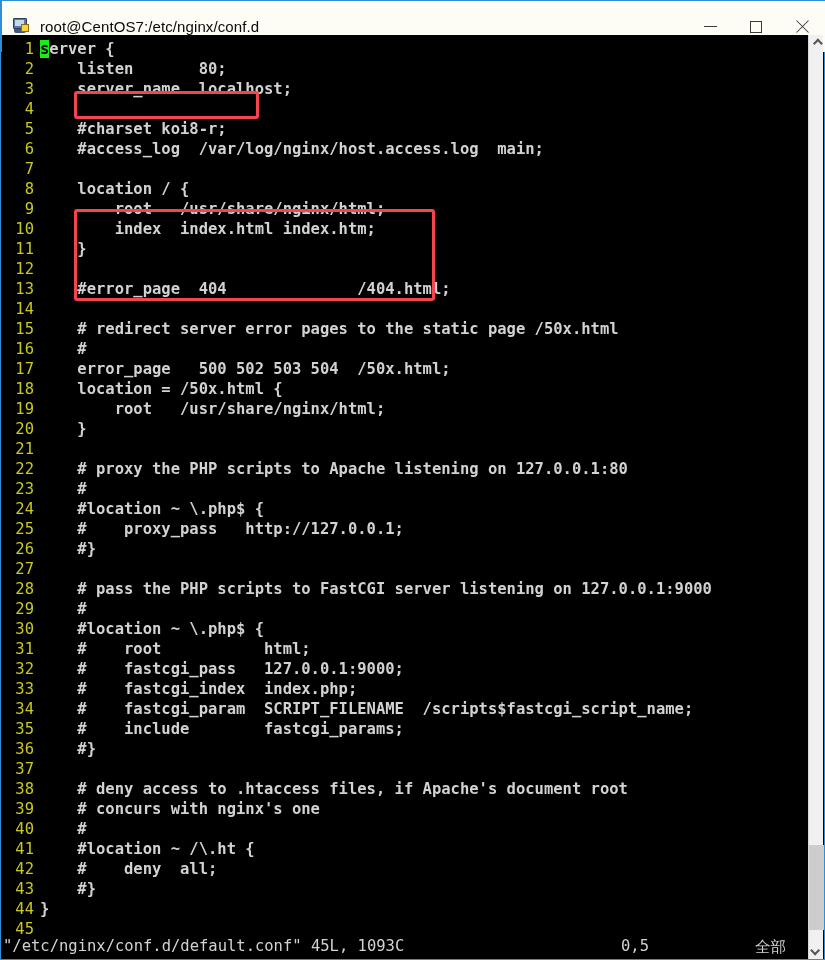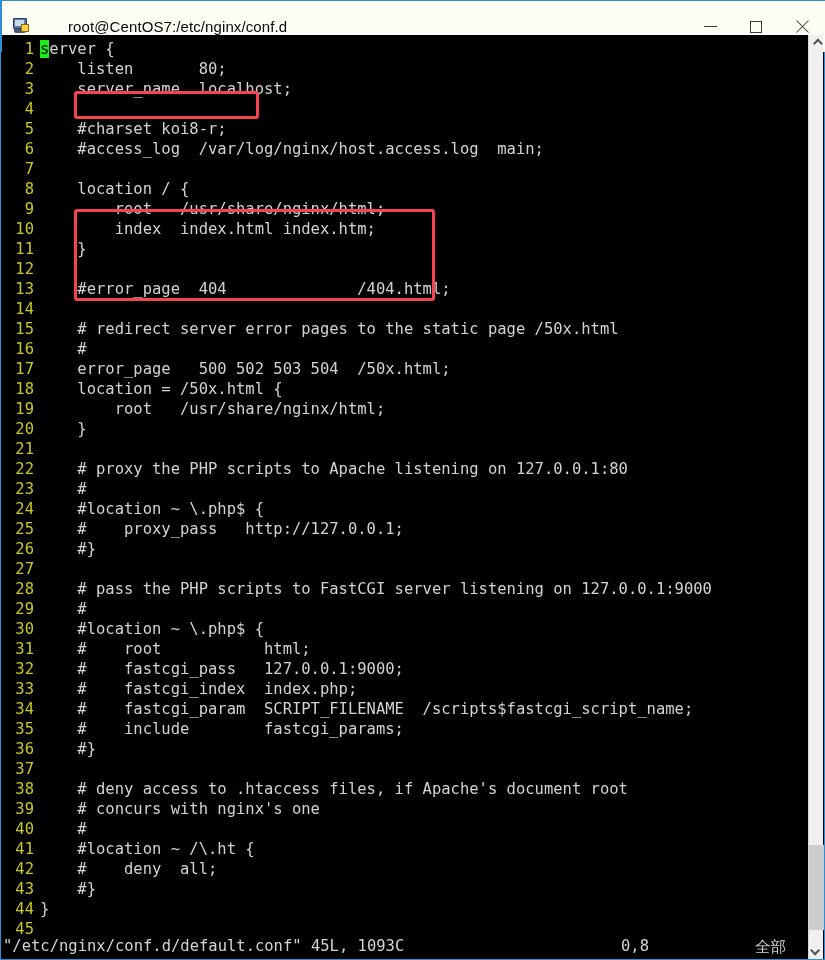--- a/index.html
+++ b/index.html
@@ -18,21 +18,21 @@
   }
 
   
   .titlebar {
     position:absolute; top:0; left:0;
     width:825px; height:52px;
     background:#fdfdf6;
     border-top:1px solid #2f8fd6;
     border-left:1px solid #2f8fd6;
     border-right:1px solid #2f8fd6;
-    display:flex; align-items:center;gap:28px;
+    display:flex; align-items:center;
   }
   .title-icon {
     width:22px; height:22px;
     margin-left:8px; margin-right:8px;
     position:relative; flex:none;
   }
   .ti-monitor {
     position:absolute; left:3px; top:2px;
     width:14px; height:11px;
     background:#5a7ba6;
@@ -107,20 +107,21 @@
     width:38px; flex:none;
     text-align:right;
     color:#c8c821;
     padding-right:6px;
     font-family:"DejaVu Sans Mono","Liberation Mono", monospace;
   }
   .ltext {
     color:#d2d2d2;
     font-family:"DejaVu Sans Mono","Liberation Mono", monospace;
     white-space:pre;
+    font-weight:bold;
   }
   .cursor {
     background:#16f016;
     color:#000000;
   }
 
   
   .statusbar {
     position:absolute;
     left:1px; bottom:1px;
@@ -200,21 +201,21 @@
   </div>
 
   <div class="term">
     <div class="code" id="code-area"><div class="row"><span class="lnum">1</span><span class="ltext"><span class="cursor">s</span>erver {</span></div><div class="row"><span class="lnum">2</span><span class="ltext">    listen       80;</span></div><div class="row"><span class="lnum">3</span><span class="ltext">    server_name  localhost;</span></div><div class="row"><span class="lnum">4</span><span class="ltext"></span></div><div class="row"><span class="lnum">5</span><span class="ltext">    #charset koi8-r;</span></div><div class="row"><span class="lnum">6</span><span class="ltext">    #access_log  /var/log/nginx/host.access.log  main;</span></div><div class="row"><span class="lnum">7</span><span class="ltext"></span></div><div class="row"><span class="lnum">8</span><span class="ltext">    location / {</span></div><div class="row"><span class="lnum">9</span><span class="ltext">        root   /usr/share/nginx/html;</span></div><div class="row"><span class="lnum">10</span><span class="ltext">        index  index.html index.htm;</span></div><div class="row"><span class="lnum">11</span><span class="ltext">    }</span></div><div class="row"><span class="lnum">12</span><span class="ltext"></span></div><div class="row"><span class="lnum">13</span><span class="ltext">    #error_page  404              /404.html;</span></div><div class="row"><span class="lnum">14</span><span class="ltext"></span></div><div class="row"><span class="lnum">15</span><span class="ltext">    # redirect server error pages to the static page /50x.html</span></div><div class="row"><span class="lnum">16</span><span class="ltext">    #</span></div><div class="row"><span class="lnum">17</span><span class="ltext">    error_page   500 502 503 504  /50x.html;</span></div><div class="row"><span class="lnum">18</span><span class="ltext">    location = /50x.html {</span></div><div class="row"><span class="lnum">19</span><span class="ltext">        root   /usr/share/nginx/html;</span></div><div class="row"><span class="lnum">20</span><span class="ltext">    }</span></div><div class="row"><span class="lnum">21</span><span class="ltext"></span></div><div class="row"><span class="lnum">22</span><span class="ltext">    # proxy the PHP scripts to Apache listening on 127.0.0.1:80</span></div><div class="row"><span class="lnum">23</span><span class="ltext">    #</span></div><div class="row"><span class="lnum">24</span><span class="ltext">    #location ~ \.php$ {</span></div><div class="row"><span class="lnum">25</span><span class="ltext">    #    proxy_pass   http://127.0.0.1;</span></div><div class="row"><span class="lnum">26</span><span class="ltext">    #}</span></div><div class="row"><span class="lnum">27</span><span class="ltext"></span></div><div class="row"><span class="lnum">28</span><span class="ltext">    # pass the PHP scripts to FastCGI server listening on 127.0.0.1:9000</span></div><div class="row"><span class="lnum">29</span><span class="ltext">    #</span></div><div class="row"><span class="lnum">30</span><span class="ltext">    #location ~ \.php$ {</span></div><div class="row"><span class="lnum">31</span><span class="ltext">    #    root           html;</span></div><div class="row"><span class="lnum">32</span><span class="ltext">    #    fastcgi_pass   127.0.0.1:9000;</span></div><div class="row"><span class="lnum">33</span><span class="ltext">    #    fastcgi_index  index.php;</span></div><div class="row"><span class="lnum">34</span><span class="ltext">    #    fastcgi_param  SCRIPT_FILENAME  /scripts$fastcgi_script_name;</span></div><div class="row"><span class="lnum">35</span><span class="ltext">    #    include        fastcgi_params;</span></div><div class="row"><span class="lnum">36</span><span class="ltext">    #}</span></div><div class="row"><span class="lnum">37</span><span class="ltext"></span></div><div class="row"><span class="lnum">38</span><span class="ltext">    # deny access to .htaccess files, if Apache's document root</span></div><div class="row"><span class="lnum">39</span><span class="ltext">    # concurs with nginx's one</span></div><div class="row"><span class="lnum">40</span><span class="ltext">    #</span></div><div class="row"><span class="lnum">41</span><span class="ltext">    #location ~ /\.ht {</span></div><div class="row"><span class="lnum">42</span><span class="ltext">    #    deny  all;</span></div><div class="row"><span class="lnum">43</span><span class="ltext">    #}</span></div><div class="row"><span class="lnum">44</span><span class="ltext">}</span></div><div class="row"><span class="lnum">45</span><span class="ltext"></span></div></div>
 
     <div class="anno" id="anno-listen"></div>
     <div class="anno" id="anno-location"></div>
 
     <div class="statusbar">
       <span class="st-file">"/etc/nginx/conf.d/default.conf" 45L, 1093C</span>
-      <span class="st-pos">0,8</span>
+      <span class="st-pos">0,5</span>
       <span class="st-view">全部</span>
     </div>
   </div>
 
   <div class="scrollbar">
     <div class="sb-arrow sb-up">
       <div class="chev chev-up"></div>
     </div>
     <div class="sb-thumb"></div>
     <div class="sb-arrow sb-down">

